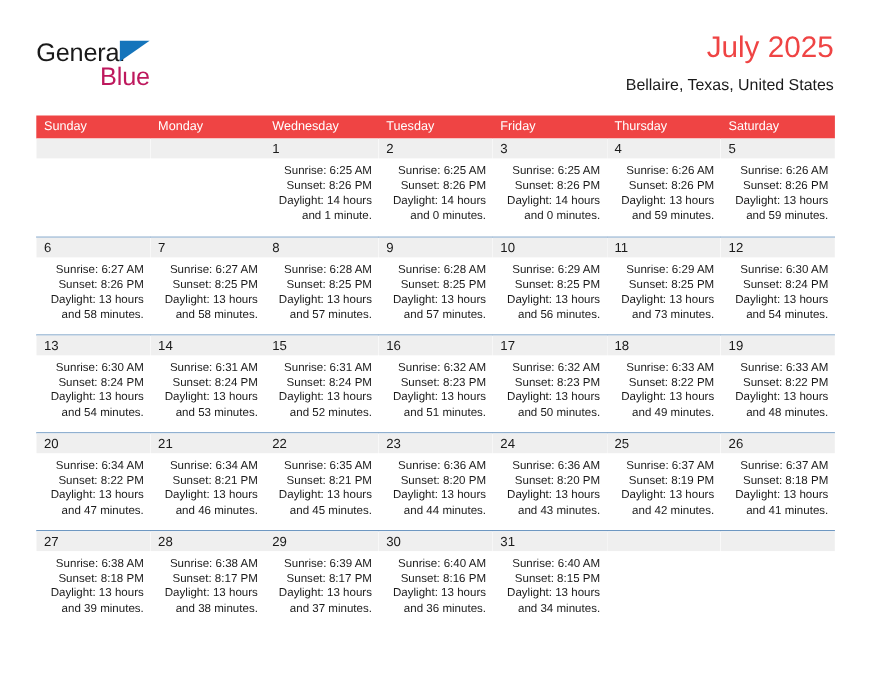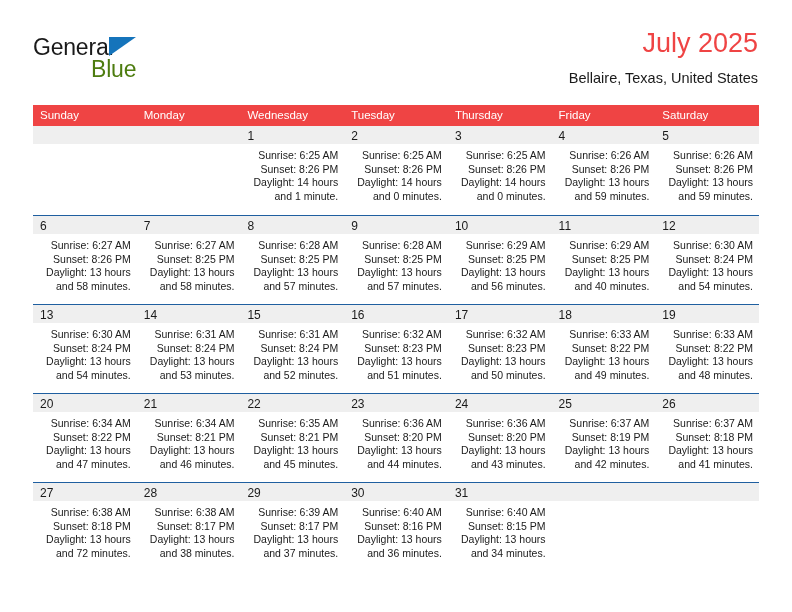--- a/index.html
+++ b/index.html
@@ -54,21 +54,21 @@
     width: 0;
     height: 0;
     border-left: 27px solid #1574bb;
     border-bottom: 19px solid transparent;
   }
   .brand-blue {
     position: absolute;
     left: 58px;
     top: 22px;
     font-size: 23px;
-    color: #4d7c0f;
+    color: #be185d;
     line-height: 26px;
     letter-spacing: -0.2px;
     text-align: right;
   }
 
   .title-block {
     position: absolute;
     right: 0;
     top: 0;
     text-align: right;
@@ -171,22 +171,22 @@
     </div>
 
   </div>
 
   <div class="calendar">
     <div class="weekday-row" id="weekday-row">
         <div class="weekday">Sunday</div>
         <div class="weekday">Monday</div>
         <div class="weekday">Wednesday</div>
         <div class="weekday">Tuesday</div>
+        <div class="weekday">Friday</div>
         <div class="weekday">Thursday</div>
-        <div class="weekday">Friday</div>
         <div class="weekday">Saturday</div>
       </div>
     <div id="weeks-container">
         <div class="week-row first">
           <div class="day-cell empty">
             <div class="day-num-band"><span class="day-num"></span></div>
             <div class="day-body"></div>
           </div>
           <div class="day-cell empty">
             <div class="day-num-band"><span class="day-num"></span></div>
@@ -283,21 +283,21 @@
               <div class="day-line">Daylight: 13 hours</div>
               <div class="day-line">and 56 minutes.</div>
             </div>
           </div>
           <div class="day-cell">
             <div class="day-num-band"><span class="day-num">11</span></div>
             <div class="day-body">
               <div class="day-line">Sunrise: 6:29 AM</div>
               <div class="day-line">Sunset: 8:25 PM</div>
               <div class="day-line">Daylight: 13 hours</div>
-              <div class="day-line">and 40 minutes.</div>
+              <div class="day-line">and 73 minutes.</div>
             </div>
           </div>
           <div class="day-cell">
             <div class="day-num-band"><span class="day-num">12</span></div>
             <div class="day-body">
               <div class="day-line">Sunrise: 6:30 AM</div>
               <div class="day-line">Sunset: 8:24 PM</div>
               <div class="day-line">Daylight: 13 hours</div>
               <div class="day-line">and 54 minutes.</div>
             </div>
@@ -433,21 +433,21 @@
             </div>
           </div>
         </div>
         <div class="week-row">
           <div class="day-cell">
             <div class="day-num-band"><span class="day-num">27</span></div>
             <div class="day-body">
               <div class="day-line">Sunrise: 6:38 AM</div>
               <div class="day-line">Sunset: 8:18 PM</div>
               <div class="day-line">Daylight: 13 hours</div>
-              <div class="day-line">and 72 minutes.</div>
+              <div class="day-line">and 39 minutes.</div>
             </div>
           </div>
           <div class="day-cell">
             <div class="day-num-band"><span class="day-num">28</span></div>
             <div class="day-body">
               <div class="day-line">Sunrise: 6:38 AM</div>
               <div class="day-line">Sunset: 8:17 PM</div>
               <div class="day-line">Daylight: 13 hours</div>
               <div class="day-line">and 38 minutes.</div>
             </div>

